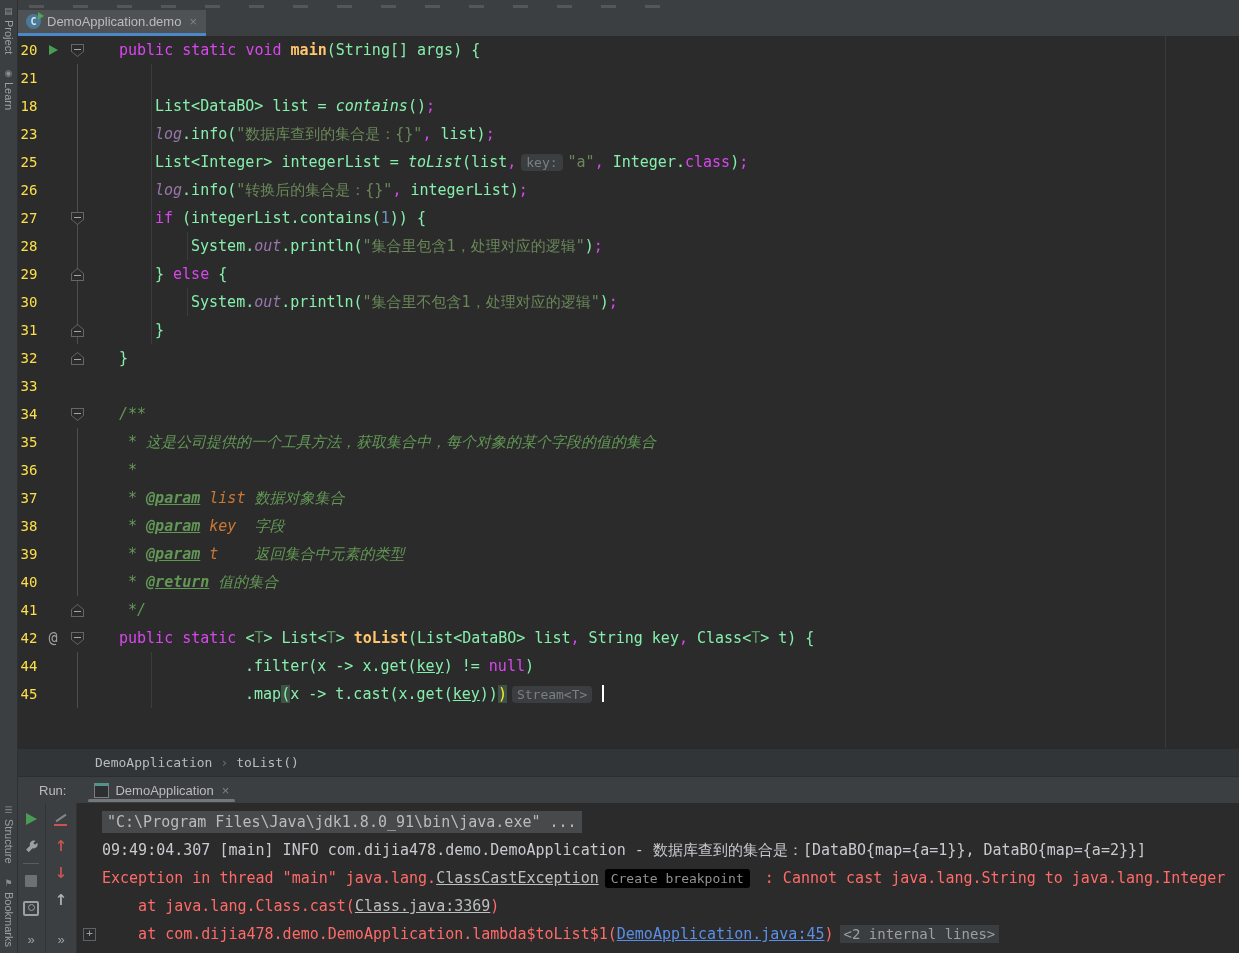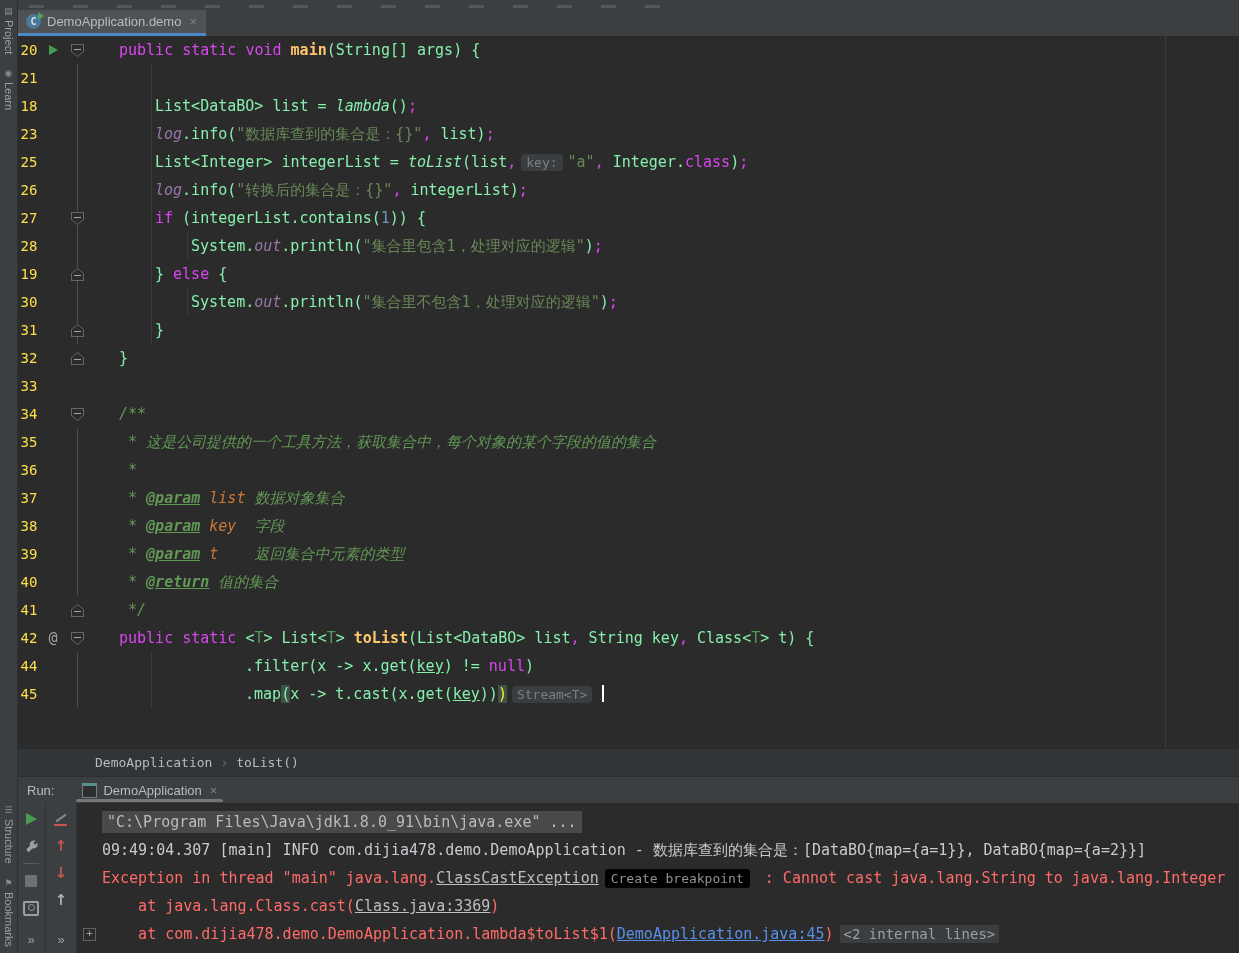--- a/index.html
+++ b/index.html
@@ -56,21 +56,21 @@
   .sg.hint{font-size:13px;color:#7c7f81;background:#3b3e40;border-radius:4px;padding:1px 5px;margin:0 5px;font-style:normal}
   .caret{display:inline-block;width:2px;height:17px;background:#ffffff;vertical-align:-3px;margin-left:5px}
   
   .breadcrumbs{height:27px;background:#313537;display:flex;align-items:center;
                padding-left:78px;font:13px "DejaVu Sans Mono",monospace;color:#b7bcc1;flex:none;gap:8px;
                border-top:1px solid #282b2d}
   .crumb{cursor:pointer}
   .crumb-sep{color:#6b6f72}
   
   .runbar{height:26px;background:#3c3f41;border-top:1px solid #2b2e30;display:flex;align-items:center;
-          padding-left:10px;gap:22px;flex:none;color:#bbbbbb;font-size:13px}
+          padding-left:22px;gap:22px;flex:none;color:#bbbbbb;font-size:13px}
   .run-tab{position:relative;height:100%;display:flex;align-items:center;gap:6px;padding:0 6px;cursor:pointer}
   .run-tab::after{content:'';position:absolute;left:0;right:0;bottom:1px;height:3px;background:#73777a;border-radius:2px}
   .cico{width:13px;height:11px;background:#2d2f31;border:1px solid #7a7d80;border-top:3px solid #55928c}
   
   .console-wrap{flex:1;display:flex;min-height:0}
   .tb{flex:none;background:#3c3f41;border-right:1px solid #313437;display:flex;flex-direction:column;
       align-items:center;padding:8px 0 6px;gap:11px}
   .tb.col1{width:28px}.tb.col2{width:30px}
   .tbi{width:16px;height:16px;display:flex;align-items:center;justify-content:center;cursor:pointer;flex:none}
   .tri{width:0;height:0;border-left:11px solid #4a9c54;border-top:6px solid transparent;border-bottom:6px solid transparent}
@@ -133,27 +133,27 @@
         <span class="jico">C</span>
         <span>DemoApplication.demo</span>
         <span class="tab-close">×</span>
       </div>
     </div>
 
     <div class="editor">
       <div id="code-lines">
           <div class="line"><span class="gn">20</span><span class="gi"><span class="run-arrow"></span></span><span class="gf"><span class="fold down"><i class="s1"></i><i class="s2"></i><i class="mn"></i></span></span><span class="code" style="padding-left: 36px;"><span class="sg kw">public static void </span><span class="sg fn">main</span><span class="sg df">(String[] args) {</span></span></div>
           <div class="line"><span class="gn">21</span><span class="gi"></span><span class="gf"><i class="vl"></i></span><span class="code" style="padding-left: 72px;"><i class="guide" style="left: 68px;"></i></span></div>
-          <div class="line"><span class="gn">18</span><span class="gi"></span><span class="gf"><i class="vl"></i></span><span class="code" style="padding-left: 72px;"><i class="guide" style="left: 68px;"></i><span class="sg df">List&lt;DataBO&gt; list = </span><span class="sg df it">lambda</span><span class="sg df">()</span><span class="sg kw">;</span></span></div>
+          <div class="line"><span class="gn">18</span><span class="gi"></span><span class="gf"><i class="vl"></i></span><span class="code" style="padding-left: 72px;"><i class="guide" style="left: 68px;"></i><span class="sg df">List&lt;DataBO&gt; list = </span><span class="sg df it">contains</span><span class="sg df">()</span><span class="sg kw">;</span></span></div>
           <div class="line"><span class="gn">23</span><span class="gi"></span><span class="gf"><i class="vl"></i></span><span class="code" style="padding-left: 72px;"><i class="guide" style="left: 68px;"></i><span class="sg fl">log</span><span class="sg df">.info(</span><span class="sg st">"数据库查到的集合是：{}"</span><span class="sg kw">,</span><span class="sg df"> list)</span><span class="sg kw">;</span></span></div>
           <div class="line"><span class="gn">25</span><span class="gi"></span><span class="gf"><i class="vl"></i></span><span class="code" style="padding-left: 72px;"><i class="guide" style="left: 68px;"></i><span class="sg df">List&lt;Integer&gt; integerList = </span><span class="sg df it">toList</span><span class="sg df">(list</span><span class="sg kw">,</span><span class="sg hint">key:</span><span class="sg st">"a"</span><span class="sg kw">,</span><span class="sg df"> Integer.</span><span class="sg kw">class</span><span class="sg df">)</span><span class="sg kw">;</span></span></div>
           <div class="line"><span class="gn">26</span><span class="gi"></span><span class="gf"><i class="vl"></i></span><span class="code" style="padding-left: 72px;"><i class="guide" style="left: 68px;"></i><span class="sg fl">log</span><span class="sg df">.info(</span><span class="sg st">"转换后的集合是：{}"</span><span class="sg kw">,</span><span class="sg df"> integerList)</span><span class="sg kw">;</span></span></div>
           <div class="line"><span class="gn">27</span><span class="gi"></span><span class="gf"><i class="vl"></i><span class="fold down"><i class="s1"></i><i class="s2"></i><i class="mn"></i></span></span><span class="code" style="padding-left: 72px;"><i class="guide" style="left: 68px;"></i><span class="sg kw">if</span><span class="sg df"> (integerList.contains(</span><span class="sg nm">1</span><span class="sg df">)) {</span></span></div>
           <div class="line"><span class="gn">28</span><span class="gi"></span><span class="gf"><i class="vl"></i></span><span class="code" style="padding-left: 108px;"><i class="guide" style="left: 68px;"></i><i class="guide" style="left: 104px;"></i><span class="sg df">System.</span><span class="sg fl">out</span><span class="sg df">.println(</span><span class="sg st">"集合里包含1，处理对应的逻辑"</span><span class="sg df">)</span><span class="sg kw">;</span></span></div>
-          <div class="line"><span class="gn">19</span><span class="gi"></span><span class="gf"><i class="vl"></i><span class="fold up"><i class="s1"></i><i class="s2"></i><i class="mn"></i></span></span><span class="code" style="padding-left: 72px;"><i class="guide" style="left: 68px;"></i><span class="sg df">} </span><span class="sg kw">else</span><span class="sg df"> {</span></span></div>
+          <div class="line"><span class="gn">29</span><span class="gi"></span><span class="gf"><i class="vl"></i><span class="fold up"><i class="s1"></i><i class="s2"></i><i class="mn"></i></span></span><span class="code" style="padding-left: 72px;"><i class="guide" style="left: 68px;"></i><span class="sg df">} </span><span class="sg kw">else</span><span class="sg df"> {</span></span></div>
           <div class="line"><span class="gn">30</span><span class="gi"></span><span class="gf"><i class="vl"></i></span><span class="code" style="padding-left: 108px;"><i class="guide" style="left: 68px;"></i><i class="guide" style="left: 104px;"></i><span class="sg df">System.</span><span class="sg fl">out</span><span class="sg df">.println(</span><span class="sg st">"集合里不包含1，处理对应的逻辑"</span><span class="sg df">)</span><span class="sg kw">;</span></span></div>
           <div class="line"><span class="gn">31</span><span class="gi"></span><span class="gf"><i class="vl"></i><span class="fold up"><i class="s1"></i><i class="s2"></i><i class="mn"></i></span></span><span class="code" style="padding-left: 72px;"><i class="guide" style="left: 68px;"></i><span class="sg df">}</span></span></div>
           <div class="line"><span class="gn">32</span><span class="gi"></span><span class="gf"><span class="fold up"><i class="s1"></i><i class="s2"></i><i class="mn"></i></span></span><span class="code" style="padding-left: 36px;"><span class="sg df">}</span></span></div>
           <div class="line"><span class="gn">33</span><span class="gi"></span><span class="gf"></span><span class="code" style="padding-left: 0px;"></span></div>
           <div class="line"><span class="gn">34</span><span class="gi"></span><span class="gf"><span class="fold down"><i class="s1"></i><i class="s2"></i><i class="mn"></i></span></span><span class="code" style="padding-left: 36px;"><span class="sg dc">/**</span></span></div>
           <div class="line"><span class="gn">35</span><span class="gi"></span><span class="gf"><i class="vl"></i></span><span class="code" style="padding-left: 36px;"><span class="sg dc"> * 这是公司提供的一个工具方法，获取集合中，每个对象的某个字段的值的集合</span></span></div>
           <div class="line"><span class="gn">36</span><span class="gi"></span><span class="gf"><i class="vl"></i></span><span class="code" style="padding-left: 36px;"><span class="sg dc"> *</span></span></div>
           <div class="line"><span class="gn">37</span><span class="gi"></span><span class="gf"><i class="vl"></i></span><span class="code" style="padding-left: 36px;"><span class="sg dc"> * </span><span class="sg dt">@param</span><span class="sg dp"> list</span><span class="sg dc"> 数据对象集合</span></span></div>
           <div class="line"><span class="gn">38</span><span class="gi"></span><span class="gf"><i class="vl"></i></span><span class="code" style="padding-left: 36px;"><span class="sg dc"> * </span><span class="sg dt">@param</span><span class="sg dp"> key</span><span class="sg dc">  字段</span></span></div>
           <div class="line"><span class="gn">39</span><span class="gi"></span><span class="gf"><i class="vl"></i></span><span class="code" style="padding-left: 36px;"><span class="sg dc"> * </span><span class="sg dt">@param</span><span class="sg dp"> t</span><span class="sg dc">    返回集合中元素的类型</span></span></div>

